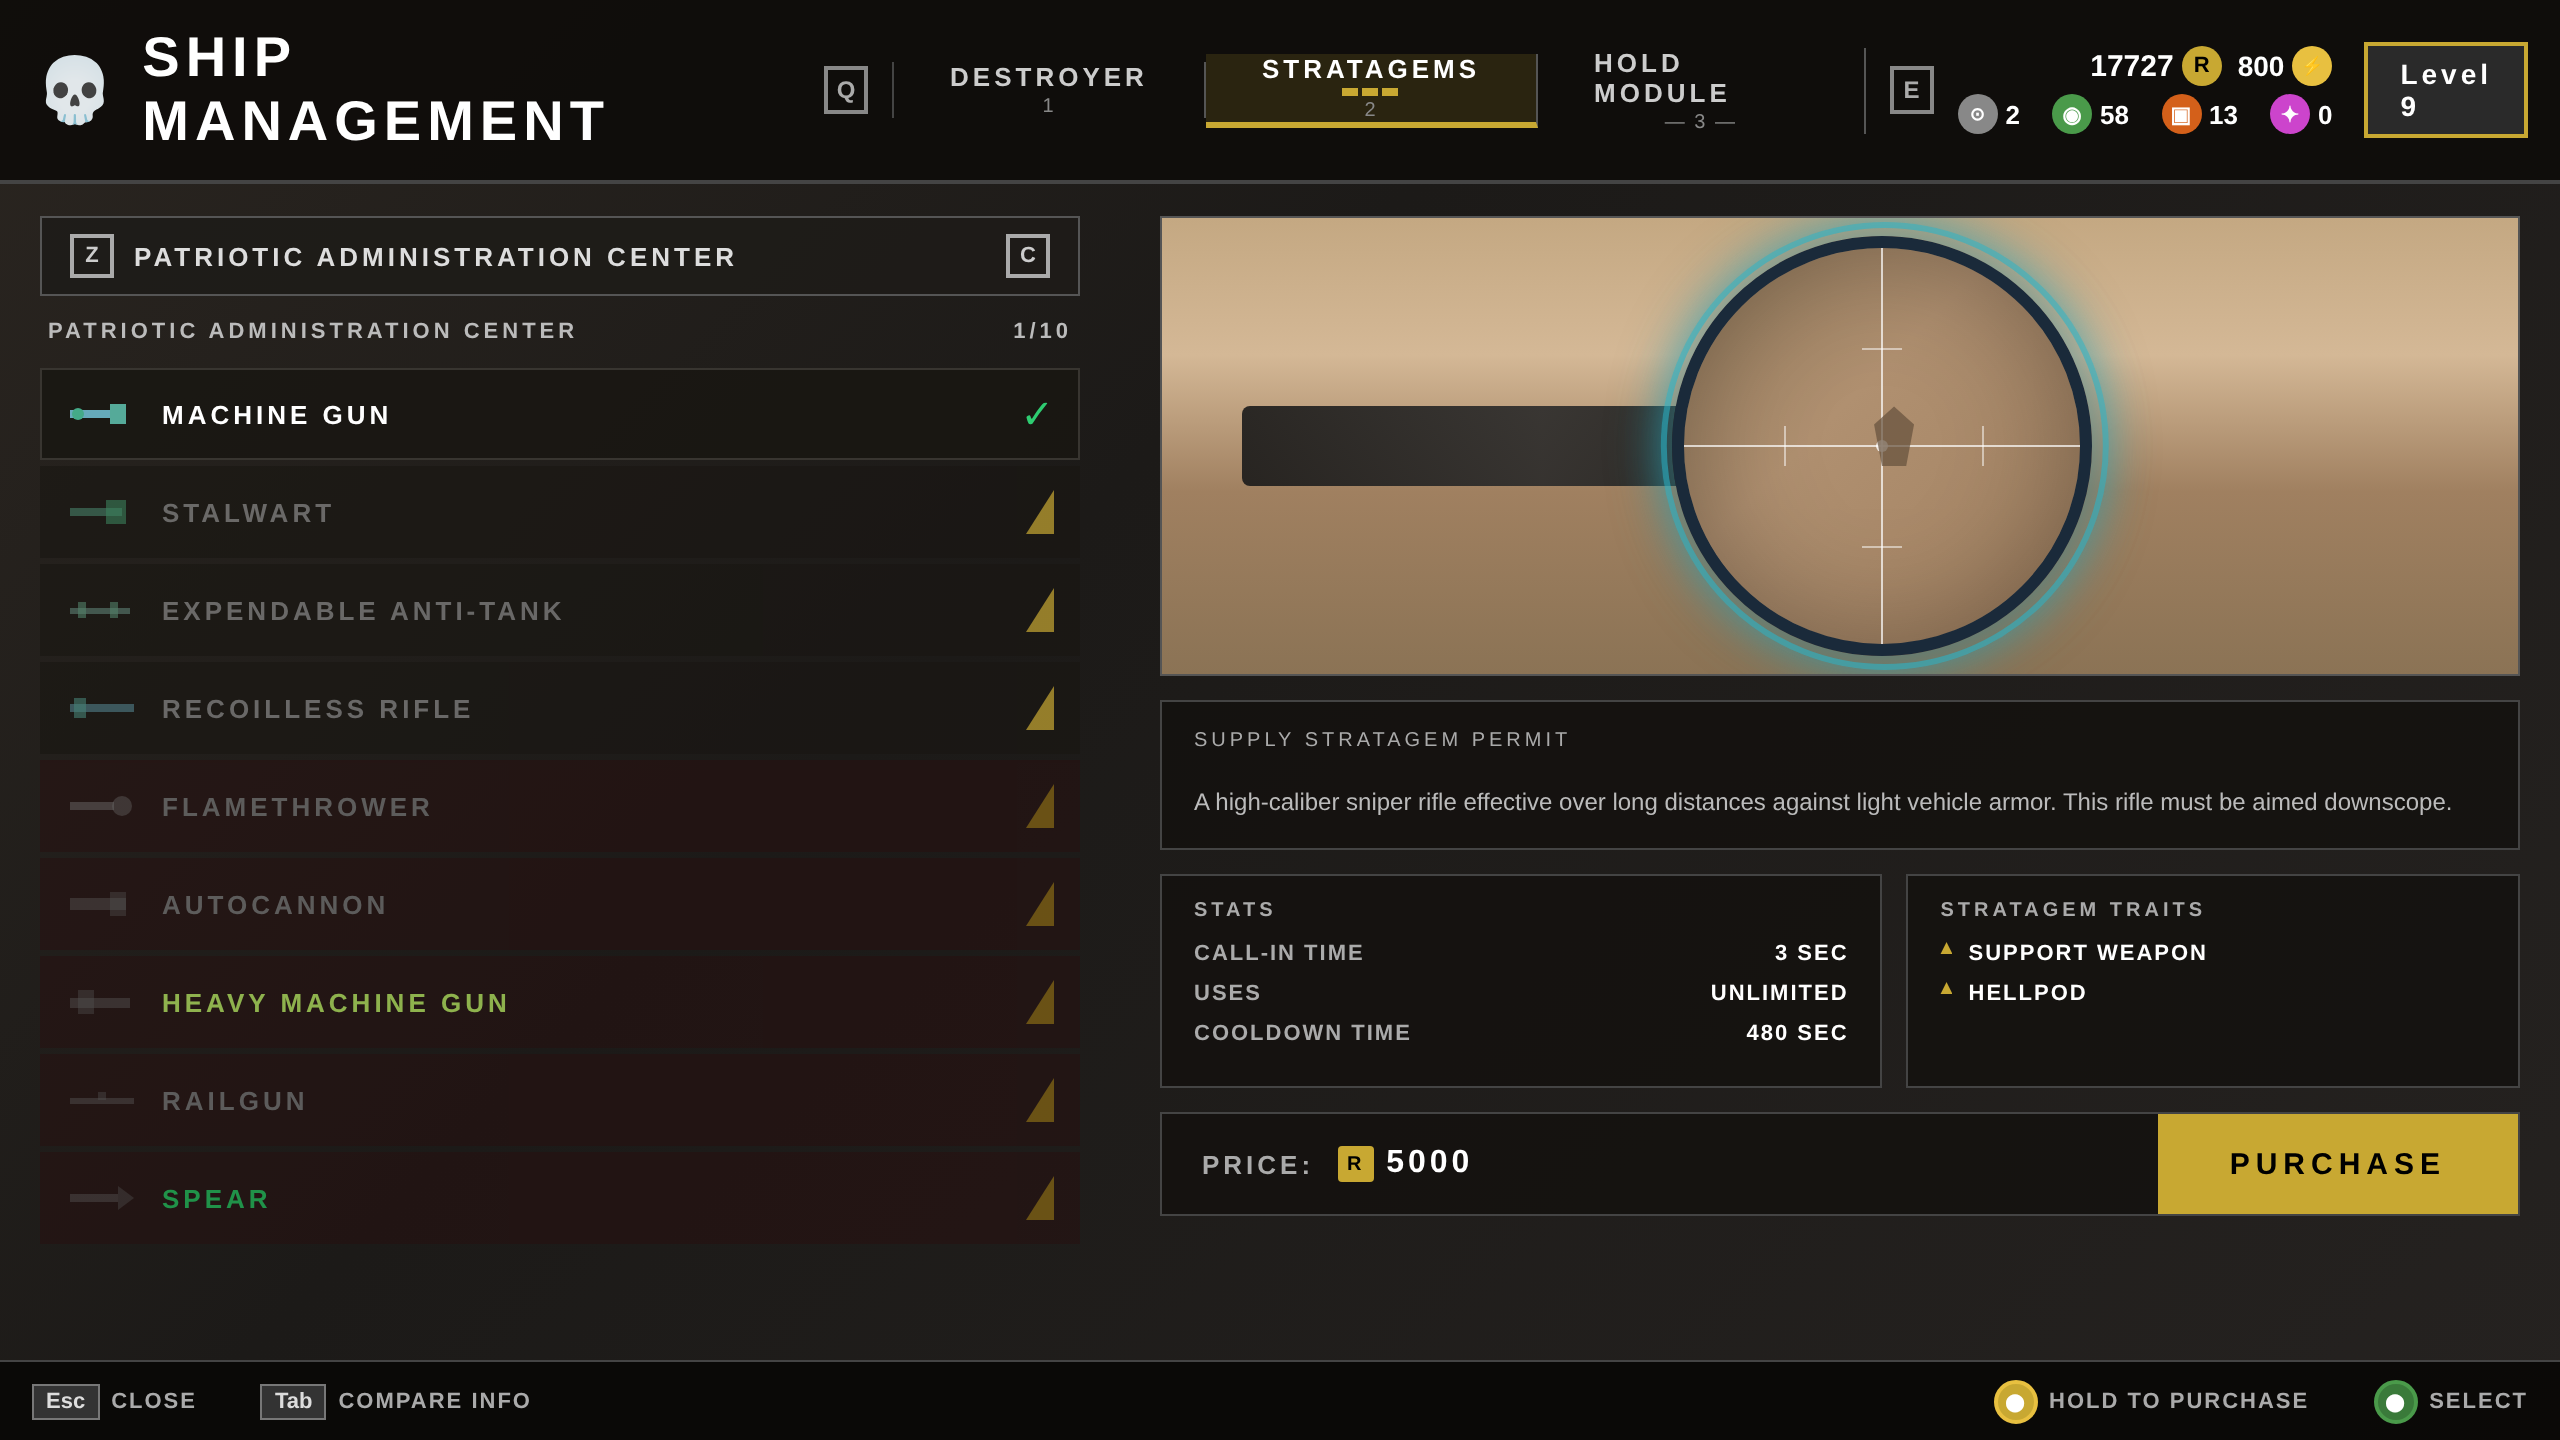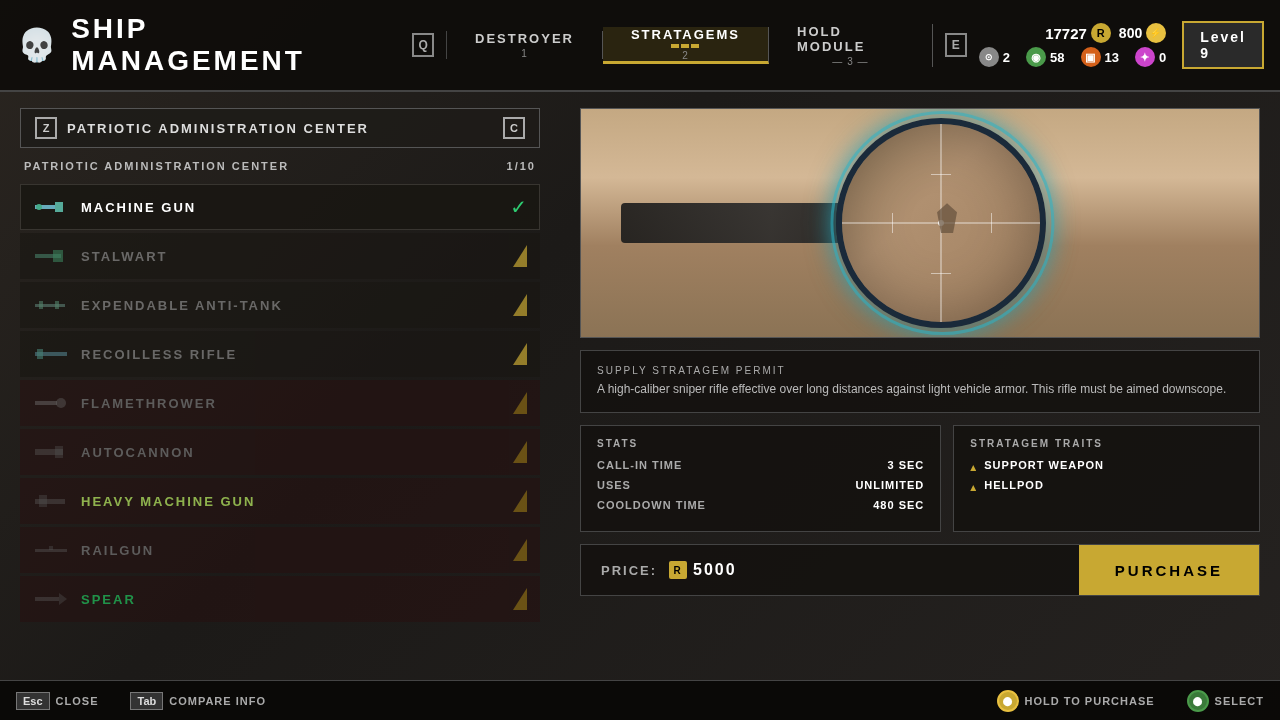--- a/index.html
+++ b/index.html
@@ -312,21 +312,21 @@
     .weapon-desc-section {
       background: rgba(20,18,15,0.9);
       border: 1px solid #444;
       padding: 14px 16px;
     }
 
     .permit-label {
       font-size: 10px;
       letter-spacing: 2px;
       color: #aaa;
-      margin-bottom: 4px;
+      margin-bottom: 16px;
     }
 
     .weapon-title {
       font-size: 22px;
       font-weight: 900;
       letter-spacing: 2px;
       color: #fff;
       margin-bottom: 8px;
     }
 
@@ -379,21 +379,21 @@
 
     .stat-value {
       font-size: 11px;
       font-weight: 700;
       letter-spacing: 1px;
       color: #fff;
     }
 
     .trait-item {
       display: flex;
-      align-items: flex-end;
+      align-items: flex-start;
       gap: 8px;
       margin-bottom: 8px;
     }
 
     .trait-bullet {
       width: 6px; height: 6px;
       background: #c8a832;
       clip-path: polygon(50% 0%, 100% 100%, 0% 100%);
     }
 

